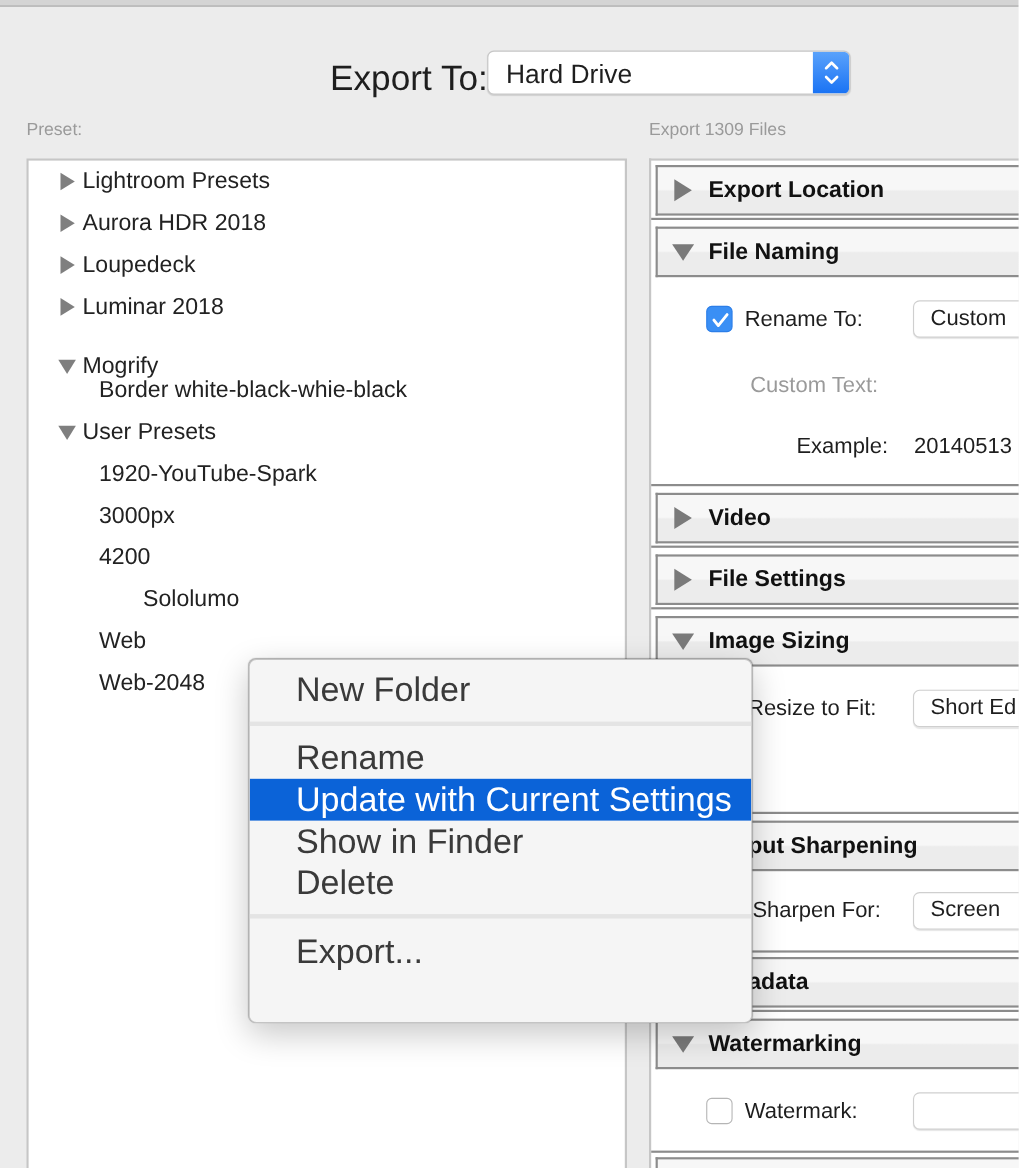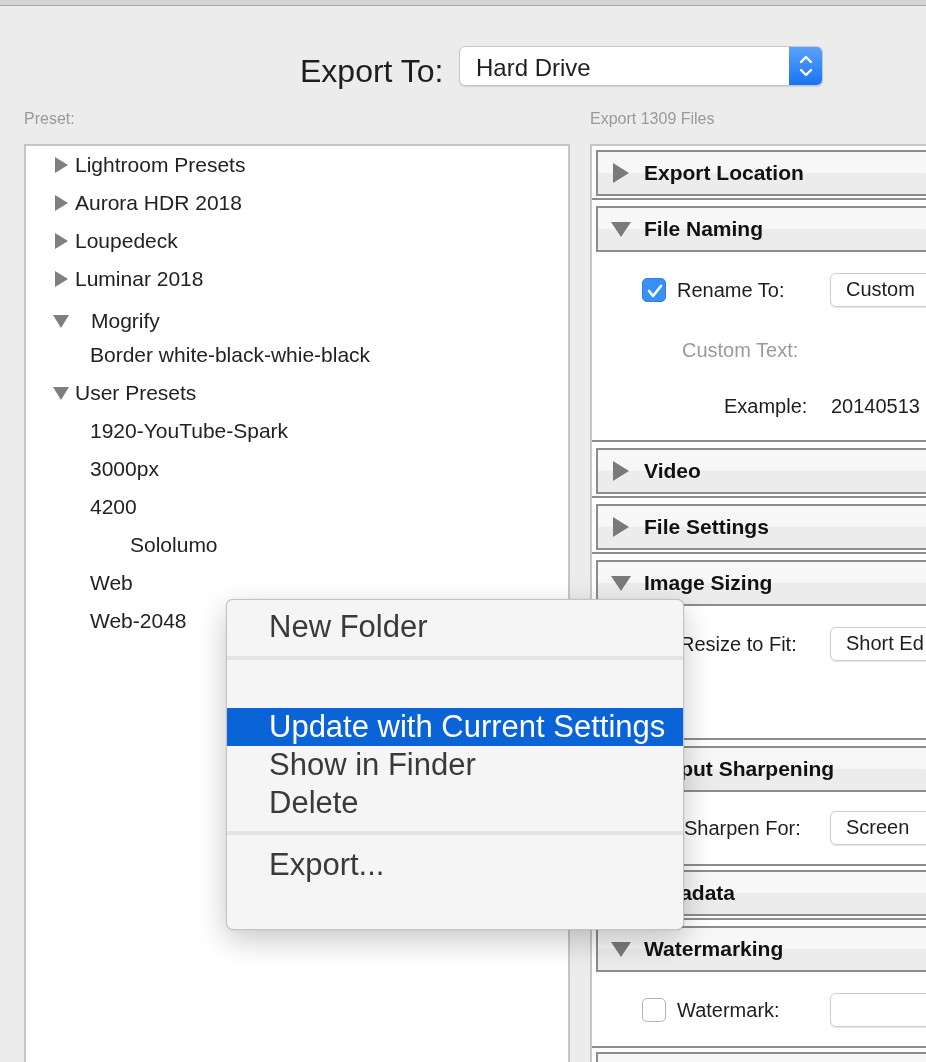--- a/index.html
+++ b/index.html
@@ -12,25 +12,24 @@
     }
     .titlebar-edge {
       position: absolute; left: 0; top: 0; width: 926px; height: 6px;
       background: #d4d4d4; border-bottom: 1px solid #a8a8a8;
     }
     
     .export-to-label {
       position: absolute; left: 300px; top: 53px; font-size: 32px; color: #1e1e1e;
     }
     .export-select {
-      position: absolute; left: 443px; top: 46px; width: 364px; height: 40px;
+      position: absolute; left: 443px; top: 46px; width: 330px; height: 40px;
       background: #fff; border: 1px solid #c7c7c7; border-radius: 6px;
       box-shadow: 0 1px 1px rgba(0,0,0,0.12);
       overflow: hidden;
-      margin-left: 16px;
     }
     .export-select .value {
       position: absolute; left: 16px; top: 7px; font-size: 24px; color: #1e1e1e;
     }
     .export-select .stepper {
       position: absolute; right: 0; top: 0; width: 33px; height: 100%;
       background: linear-gradient(#5aa2fb, #1a73f4);
       display: flex; align-items: center; justify-content: center;
     }
     .section-caption {
@@ -130,21 +129,21 @@
       <polygon points="3,1 16,9 3,17" fill="#7f7f7f"></polygon>
     </svg>
   <span>Loupedeck</span>
 </div>
 <div class="tree-item" style="left:52px; top:264px;">
   <svg class="tri" viewBox="0 0 18 18">
       <polygon points="3,1 16,9 3,17" fill="#7f7f7f"></polygon>
     </svg>
   <span>Luminar 2018</span>
 </div>
-<div class="tree-item" style="left:52px; top:306px;gap:16px;">
+<div class="tree-item" style="left:52px; top:318px;">
   <svg class="tri" viewBox="0 0 18 18">
       <polygon points="1,3 17,3 9,16" fill="#7f7f7f"></polygon>
     </svg>
   <span>Mogrify</span>
 </div>
 <div class="tree-item" style="left:90px; top:340px;">
   <span>Border white-black-whie-black</span>
 </div>
 <div class="tree-item" style="left:52px; top:378px;">
   <svg class="tri" viewBox="0 0 18 18">
@@ -251,18 +250,19 @@
 </div>
 <div class="checkbox unchecked" style="left:642px; top:998px;"></div>
 <div class="row-label" style="left:677px; top:999px;">Watermark:</div>
 <div class="popup-field" style="top:993px;"></div>
 <div class="sec-sep" style="top:1046px;"></div>
 <div class="sec-header" style="top:1052px;"></div>
 
 <div class="context-menu">
   <div class="menu-item" style="top:8px;">New Folder</div>
   <div class="menu-sep" style="top:56px;"></div>
+  <div class="menu-item" style="top:70px;">Rename</div>
   <div class="menu-item highlighted" style="top:108px;">Update with Current Settings</div>
   <div class="menu-item" style="top:146px;">Show in Finder</div>
   <div class="menu-item" style="top:184px;">Delete</div>
   <div class="menu-sep" style="top:231px;"></div>
   <div class="menu-item" style="top:246px;">Export...</div>
 </div>
 
 </body></html>

